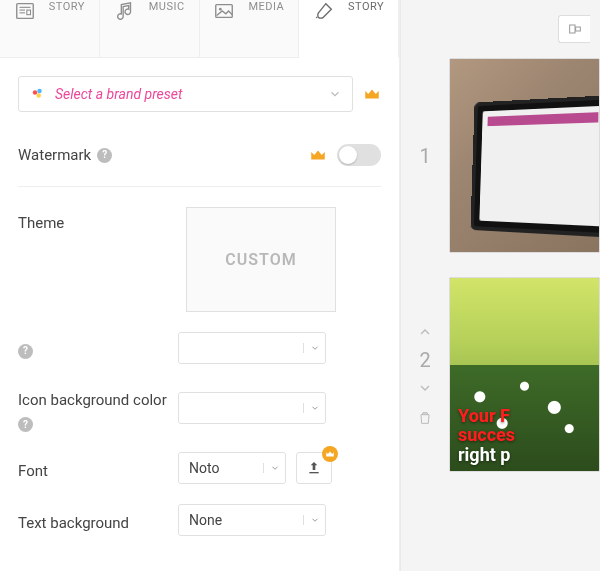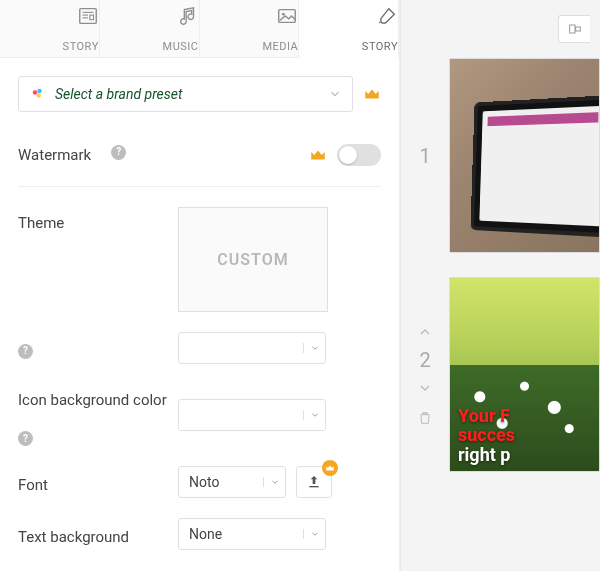--- a/index.html
+++ b/index.html
@@ -22,22 +22,22 @@
 }
 .tabs {
   display: flex;
   height: 58px;
   border-bottom: 1px solid #eee;
   background: #fafafa;
 }
 .tab {
   flex: 1;
   display: flex;
-  flex-direction: column;
-  align-items: flex-end;
+  flex-direction: row;
+  align-items: flex-start;
   justify-content: center;
   gap: 13px;
   cursor: pointer;
   color: #8e8e8e;
   font-size: 11px;
   letter-spacing: 0.5px;
   border-right: 1px solid #eee;
 }
 .tab.active {
   background: #fff;
@@ -64,21 +64,21 @@
 .brand-row { display: flex; align-items: center; gap: 10px; margin-bottom: 22px; }
 .brand-select {
   flex: 1;
   display: flex;
   align-items: center;
   gap: 8px;
   border: 1px solid #e0e0e0;
   border-radius: 3px;
   padding: 8px 10px;
   background: #fff;
-  color: #14532d;
+  color: #ec4899;
   font-style: italic;
   font-size: 14px;
   position: relative;
 }
 .brand-select .chev {
   margin-left: auto;
   width: 14px; height: 14px;
   color: #bbb;
 }
 .crown {
@@ -90,22 +90,23 @@
 .row {
   display: flex;
   align-items: flex-start;
   padding: 10px 0;
 }
 .row .label {
   width: 160px;
   font-size: 15px;
   color: #444;
   display: flex;
+  align-items: center;
   flex-wrap: wrap;
-  gap: 20px;
+  gap: 6px;
   padding-top: 6px;
   line-height: 1.4;
 }
 .row .control { flex: 1; display: flex; align-items: center; gap: 10px; }
 .info-icon {
   width: 15px; height: 15px;
   border-radius: 50%;
   background: #bdbdbd;
   color: #fff;
   display: inline-flex;
@@ -138,20 +139,21 @@
   width: 150px; height: 105px;
   border: 1px solid #e0e0e0;
   background: #fafafa;
   display: flex;
   align-items: center;
   justify-content: center;
   color: #b8b8b8;
   font-weight: 600;
   letter-spacing: 1px;
   font-size: 16px;
+  margin-left: 8px;
 }
 .color-combo, .select-combo {
   display: flex;
   align-items: center;
   border: 1px solid #e0e0e0;
   border-radius: 3px;
   width: 148px;
   height: 32px;
   overflow: hidden;
 }

